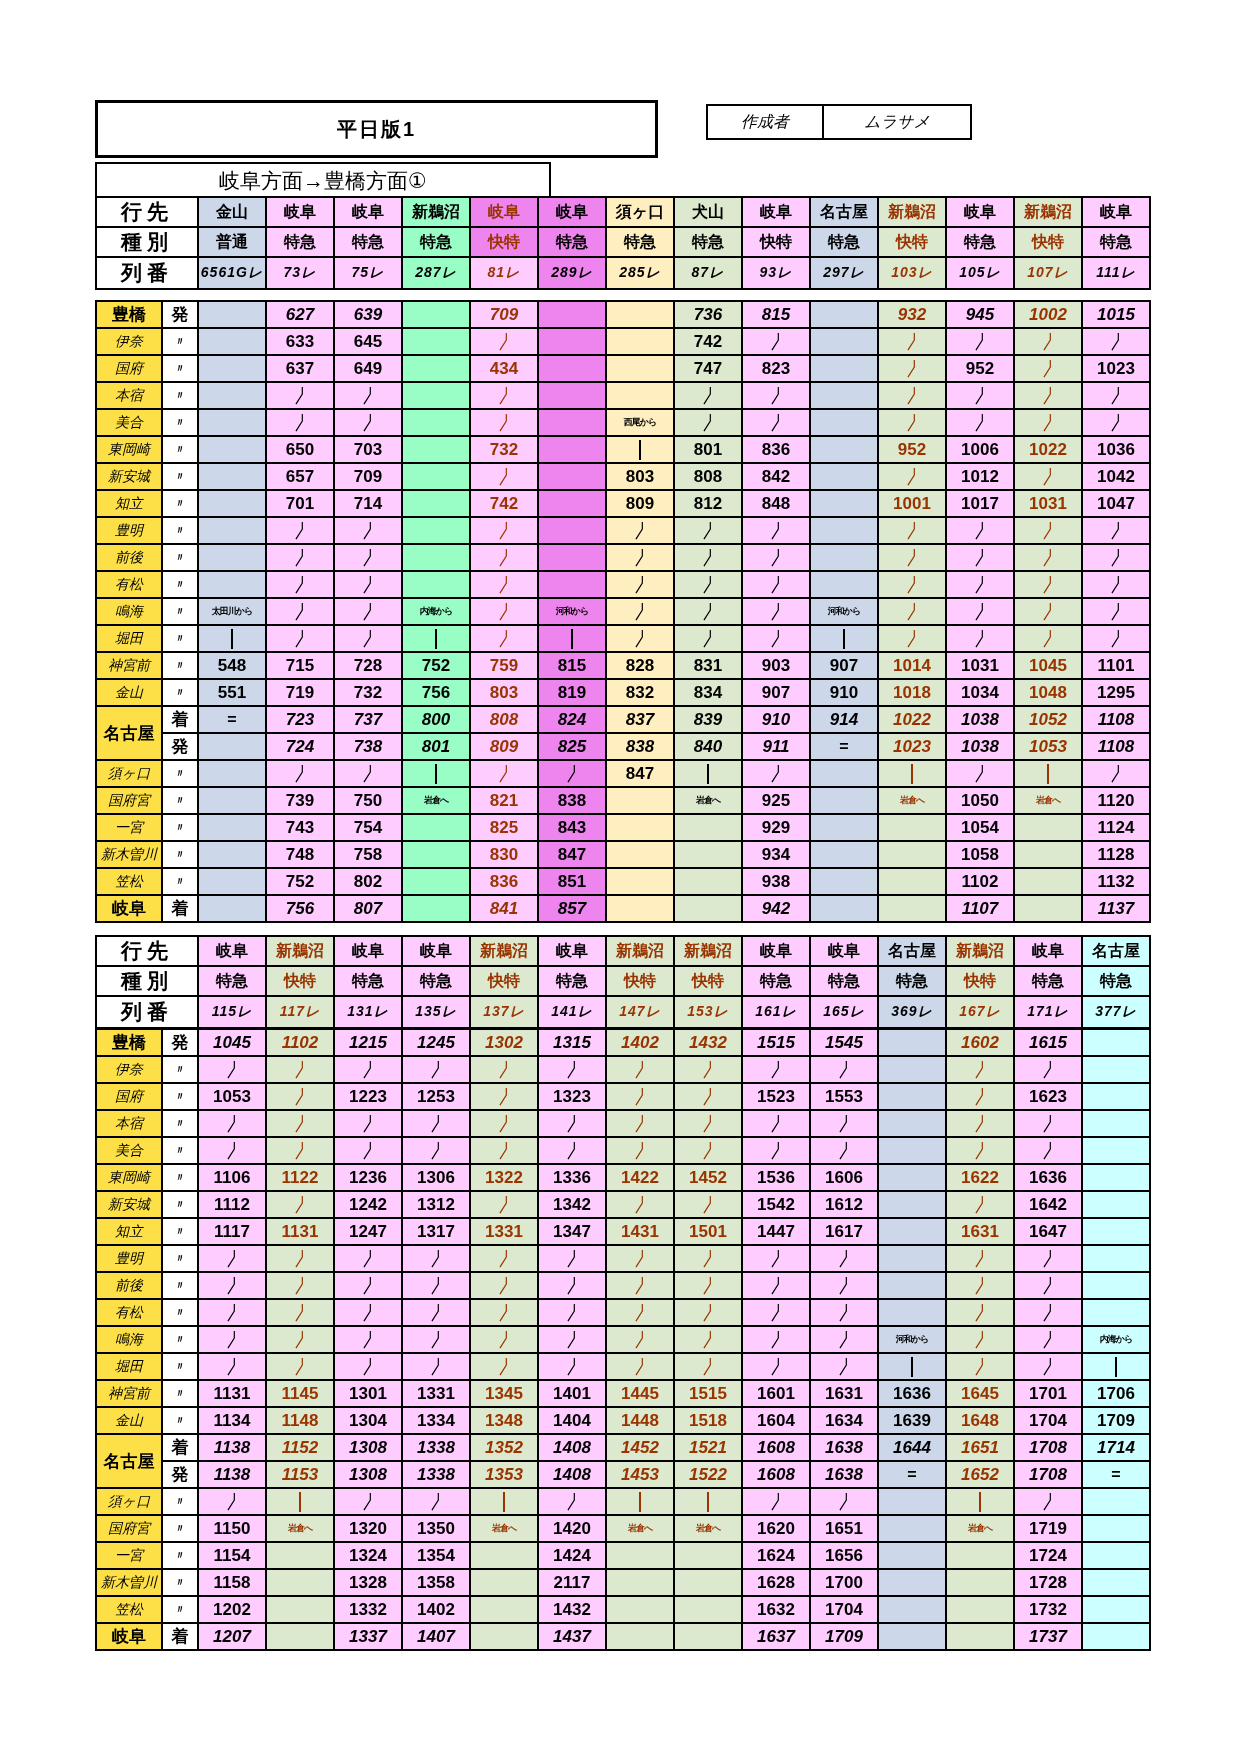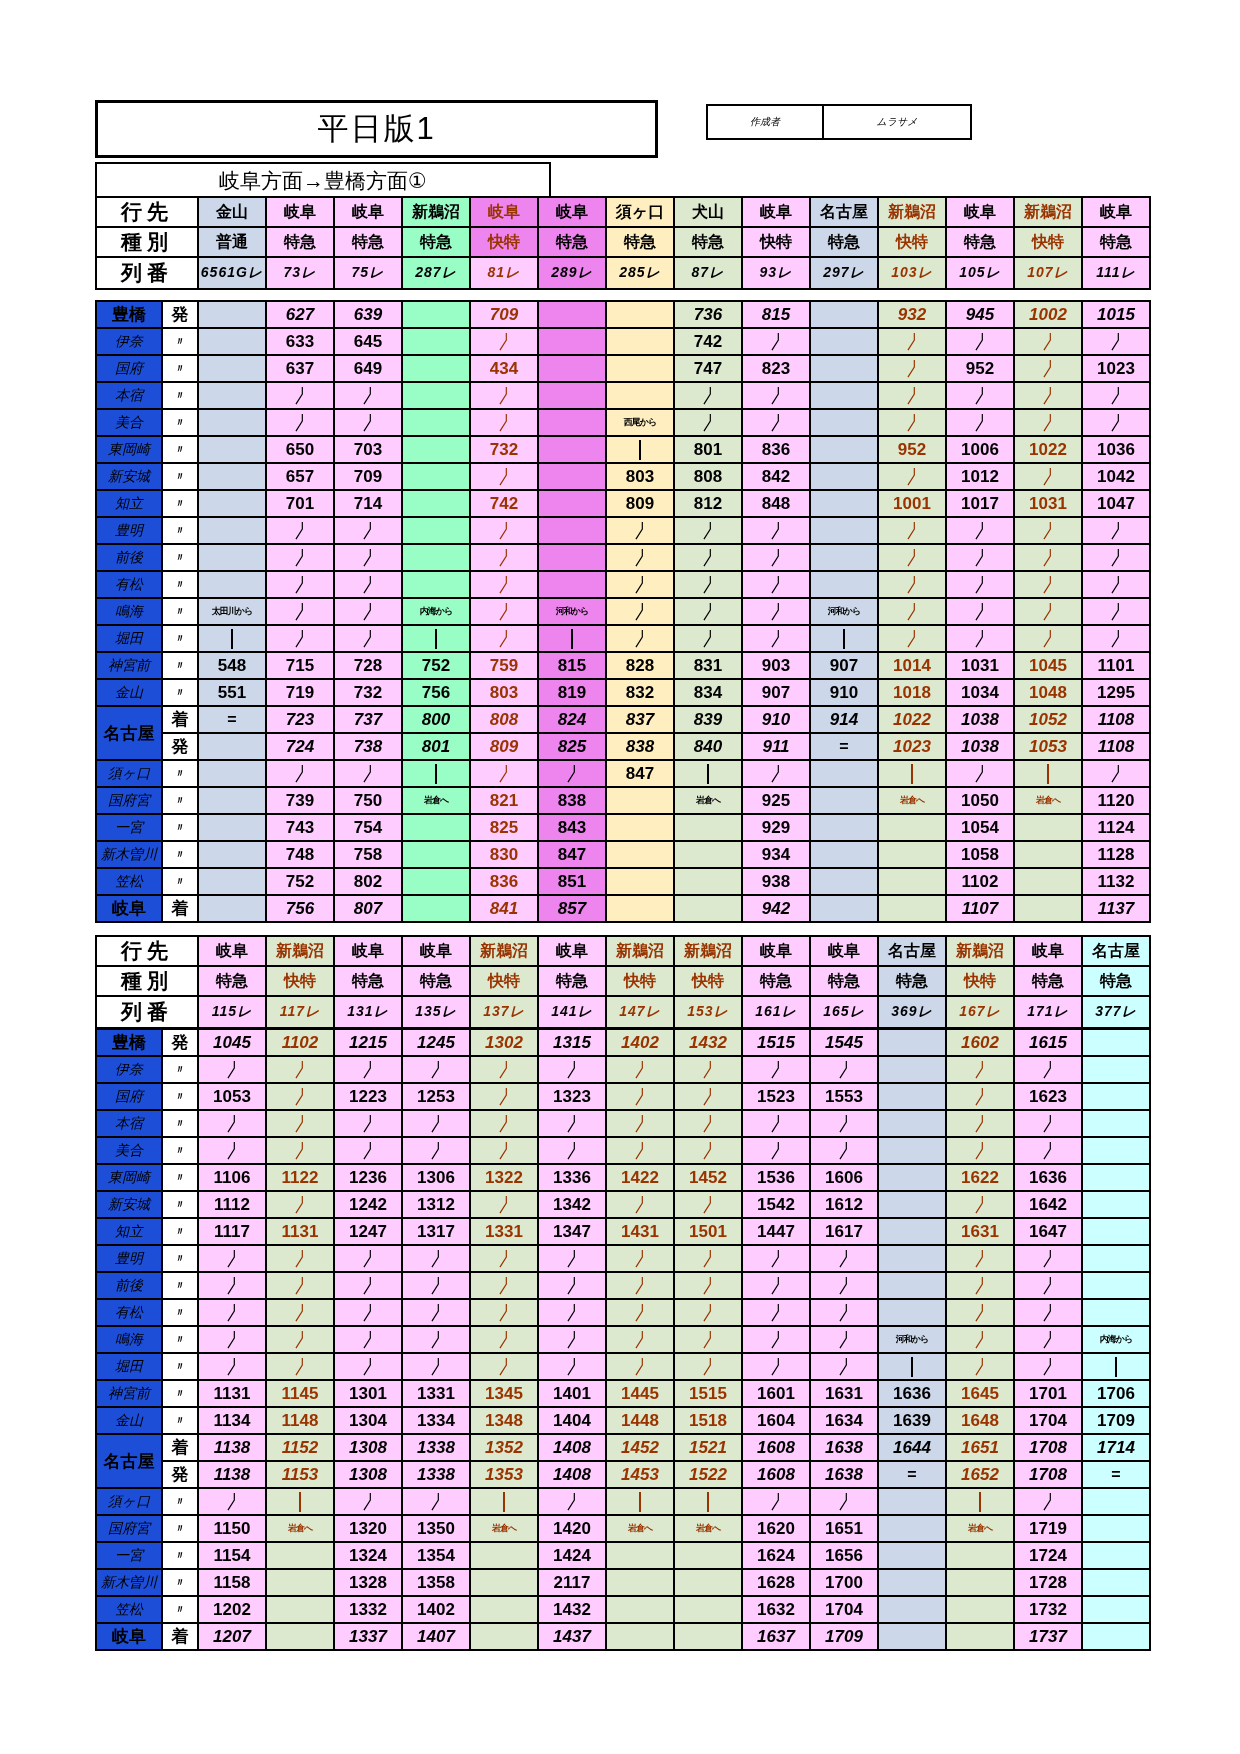--- a/index.html
+++ b/index.html
@@ -2,46 +2,46 @@
 <html><head>
 <meta charset="utf-8">
 <style>
   html,body{margin:0;padding:0}
   body{width:1240px;height:1754px;position:relative;background:#ffffff;color:#000;
        font-family:"Liberation Sans","DejaVu Sans",sans-serif;}
 
   
   .title-box{position:absolute;left:95px;top:100px;width:557px;height:52px;border:3px solid #000;display:flex;background:#fff}
   .title-main{width:330px;display:flex;align-items:center;justify-content:center;font-weight:bold;font-size:26px;letter-spacing:3px;border-right:3px solid #000}
-  .title-ed{flex:1;display:flex;align-items:center;justify-content:center;font-weight:normal;font-size:31px;letter-spacing:2px}
+  .title-ed{flex:1;display:flex;align-items:center;justify-content:center;font-weight:bold;font-size:20px;letter-spacing:2px}
   .creator-box{position:absolute;left:706px;top:104px;width:262px;height:32px;border:2px solid #000;display:flex;background:#fff}
   .creator-label{width:114px;border-right:2px solid #000;display:flex;align-items:center;justify-content:center}
   .creator-name{flex:1;display:flex;align-items:center;justify-content:center}
-  .hand{font-family:"Liberation Serif","DejaVu Serif",serif;font-style:italic;font-size:10px}
+  .hand{font-family:"Liberation Serif","DejaVu Serif",serif;font-style:italic;font-size:16px}
   .dir-box{position:absolute;left:95px;top:162px;width:452px;height:34px;border:2px solid #000;display:flex;align-items:center;justify-content:center;font-size:21px;background:#fff}
 
   
   .tt{position:absolute;left:95px;border-collapse:collapse;table-layout:fixed;background:#fff}
   .tt td{border:2px solid #000;text-align:center;vertical-align:middle;padding:0;overflow:hidden;white-space:nowrap}
   #hdr0{top:196px}  #body0{top:300px}
   #hdr1{top:935px}  #body1{top:1028px}
   .r-dest td,.r-type td{height:26px}
   .r-no td{height:30px}
   .tbody tr{height:27px}
 
   .lbl{background:#fff;font-weight:bold;font-size:21px;letter-spacing:5px}
   .dest,.type{font-weight:bold;font-size:16px}
   .tno{font-weight:bold;font-style:italic;font-size:14px;letter-spacing:1px}
   .time{font-weight:bold;font-size:17px}
   .term .time{font-style:italic}
   .eq{font-weight:bold;font-size:16px}
   .note{font-weight:bold;font-size:9px;letter-spacing:-1px}
   .red{color:#993300}
 
-  .stn{background:#1d4ed8;font-size:14px;font-family:"Liberation Serif","DejaVu Serif",serif;font-style:italic}
+  .stn{background:#fde047;font-size:14px;font-family:"Liberation Serif","DejaVu Serif",serif;font-style:italic}
   .stn.small{font-size:14px}
   .tstn{font-style:normal;font-family:"Liberation Sans","DejaVu Sans",sans-serif;font-weight:bold;font-size:17px}
   .mk{background:#fff;font-size:11px;font-weight:bold}
   .mkb{font-size:17px}
 
   .vbar{display:inline-block;width:2px;height:20px;background:currentColor;vertical-align:middle}
   .pass{vertical-align:middle}
 
   
   .bg-pink{background:#ffccff}

